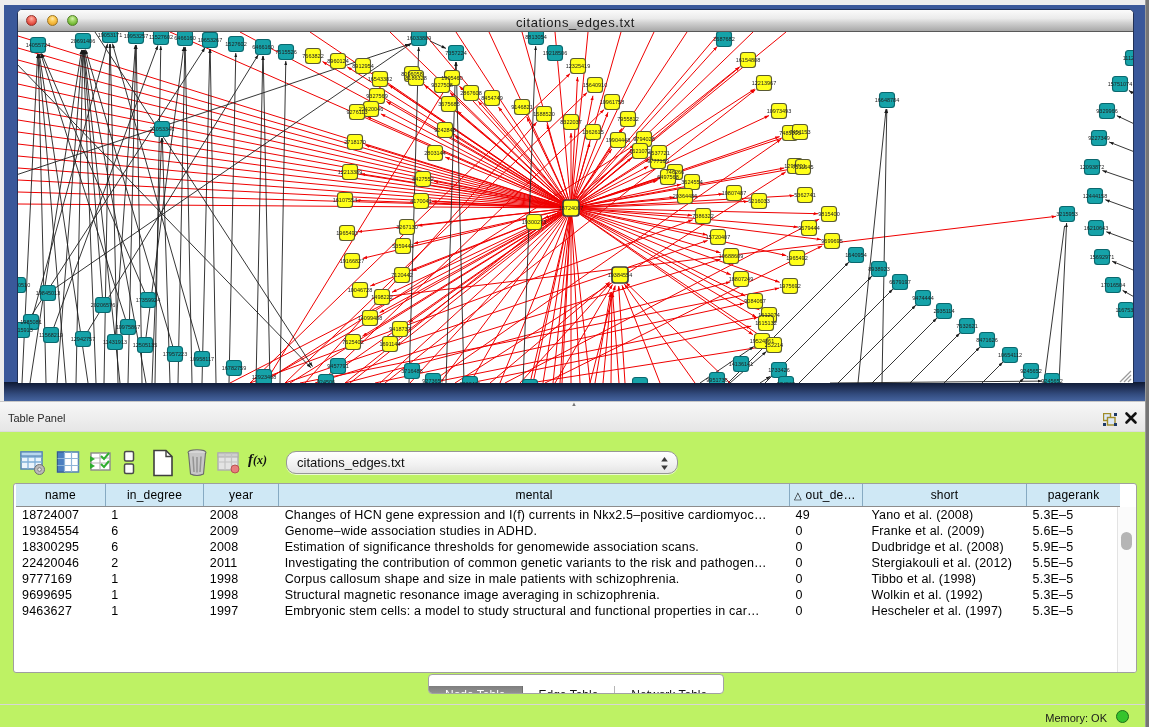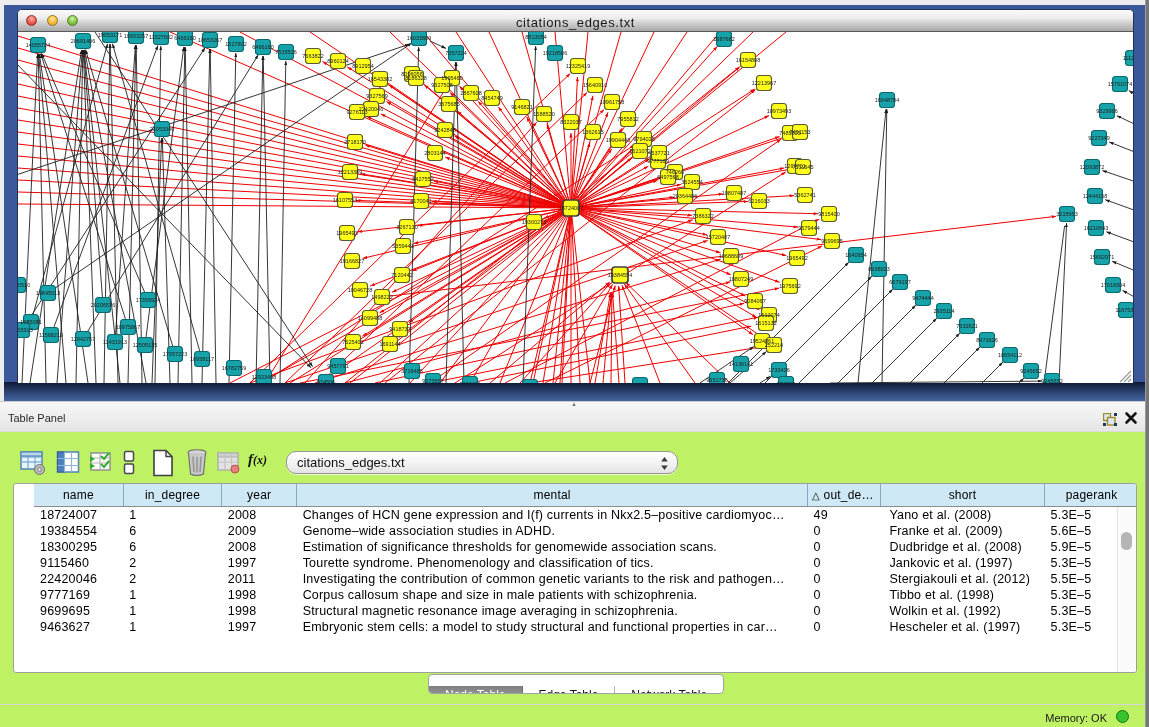--- a/index.html
+++ b/index.html
@@ -662,21 +662,21 @@
 <div style="position:absolute;left:248px;top:18px;font-size:15px;font-style:italic;font-weight:bold;color:#111;font-family:'Liberation Serif',serif">f<span style="font-size:12px">(x)</span></div>
 
     <div class="combo">citations_edges.txt
       <svg class="stepper" viewBox="0 0 7 13">
           <path d="M3.5 0 L6.8 4.6 L0.2 4.6 z" fill="#3a3a3a"></path>
           <path d="M3.5 13 L6.8 8.4 L0.2 8.4 z" fill="#3a3a3a"></path>
         </svg>
     </div>
   </div>
   <div class="tcontainer">
-    <table class="grid" style="margin-left:20px">
+    <table class="grid" style="margin-left:2px">
         <colgroup>
 <col style="width:87px">
 <col style="width:96px">
 <col style="width:73px">
 <col style="width:498px">
 <col style="width:71px">
 <col style="width:160px">
 <col style="width:91px">
 </colgroup>
 <tbody>
@@ -708,29 +708,20 @@
             <td>5.6E–5</td>
           </tr>
 <tr>
             <td>18300295</td>
             <td>6</td>
             <td>2008</td>
             <td>Estimation of significance thresholds for genomewide association scans.</td>
             <td>0</td>
             <td style="padding-left:9px">Dudbridge et al. (2008)</td>
             <td>5.9E–5</td>
-          </tr>
-<tr>
-            <td>9115460</td>
-            <td>2</td>
-            <td>1997</td>
-            <td>Tourette syndrome. Phenomenology and classification of tics.</td>
-            <td>0</td>
-            <td style="padding-left:9px">Jankovic et al. (1997)</td>
-            <td>5.3E–5</td>
           </tr>
 <tr>
             <td>22420046</td>
             <td>2</td>
             <td>2011</td>
             <td>Investigating the contribution of common genetic variants to the risk and pathogen…</td>
             <td>0</td>
             <td style="padding-left:9px">Stergiakouli et al. (2012)</td>
             <td>5.5E–5</td>
           </tr>

